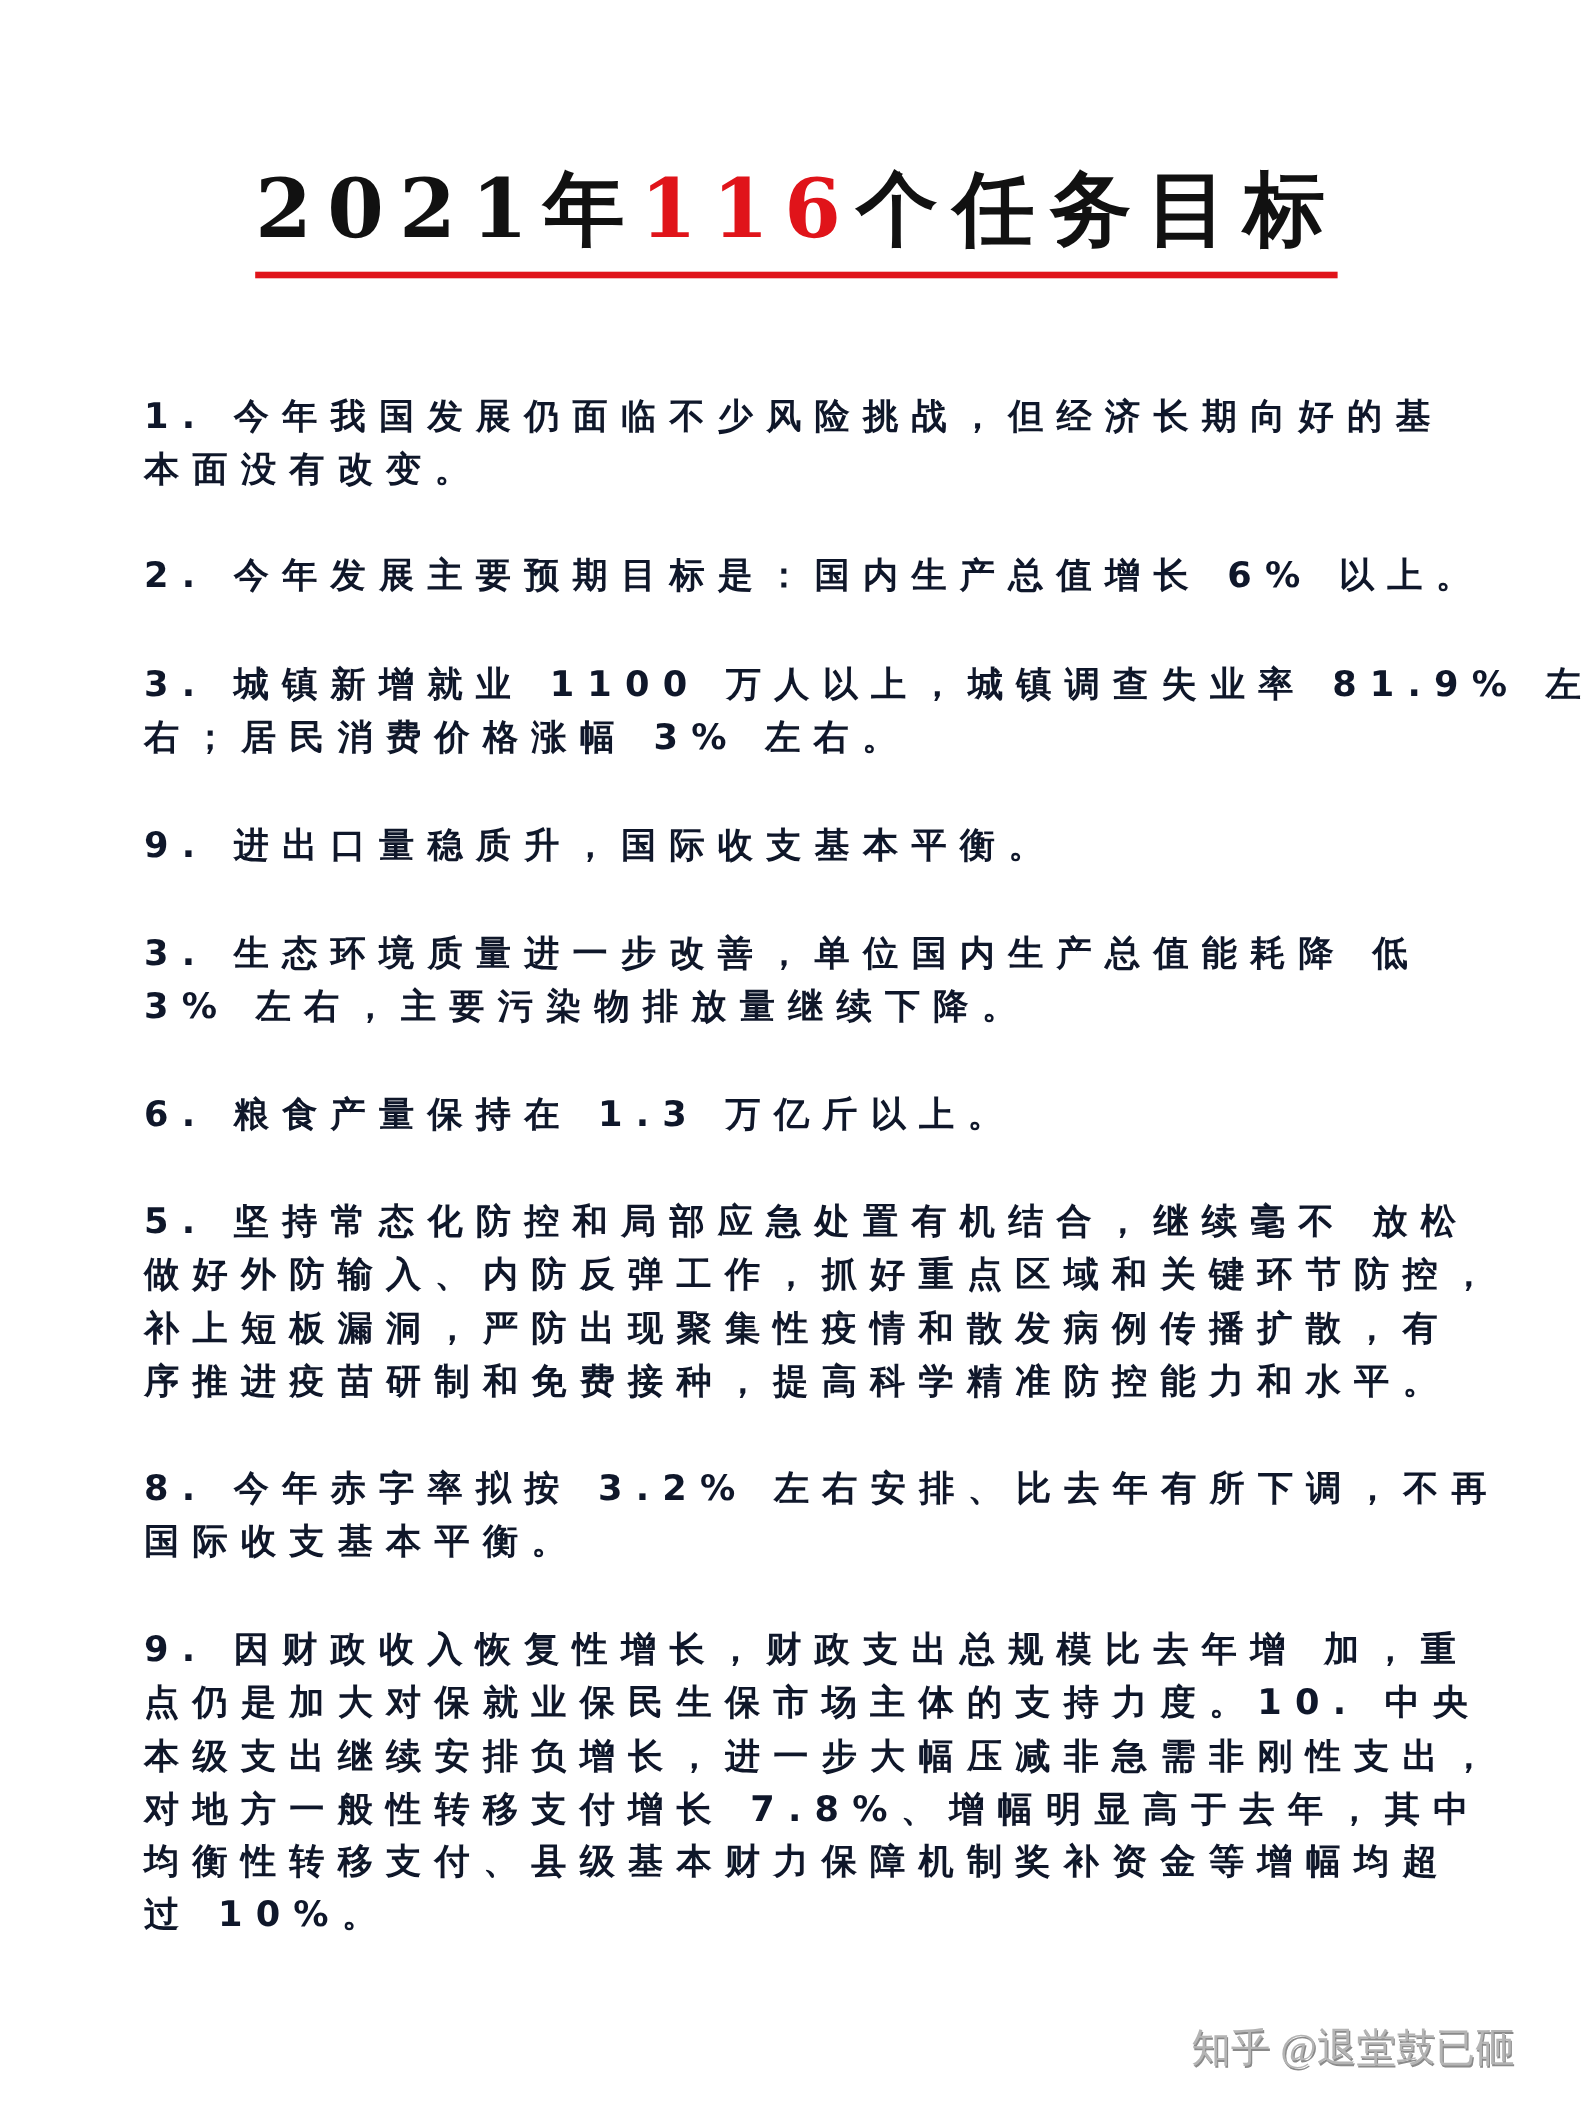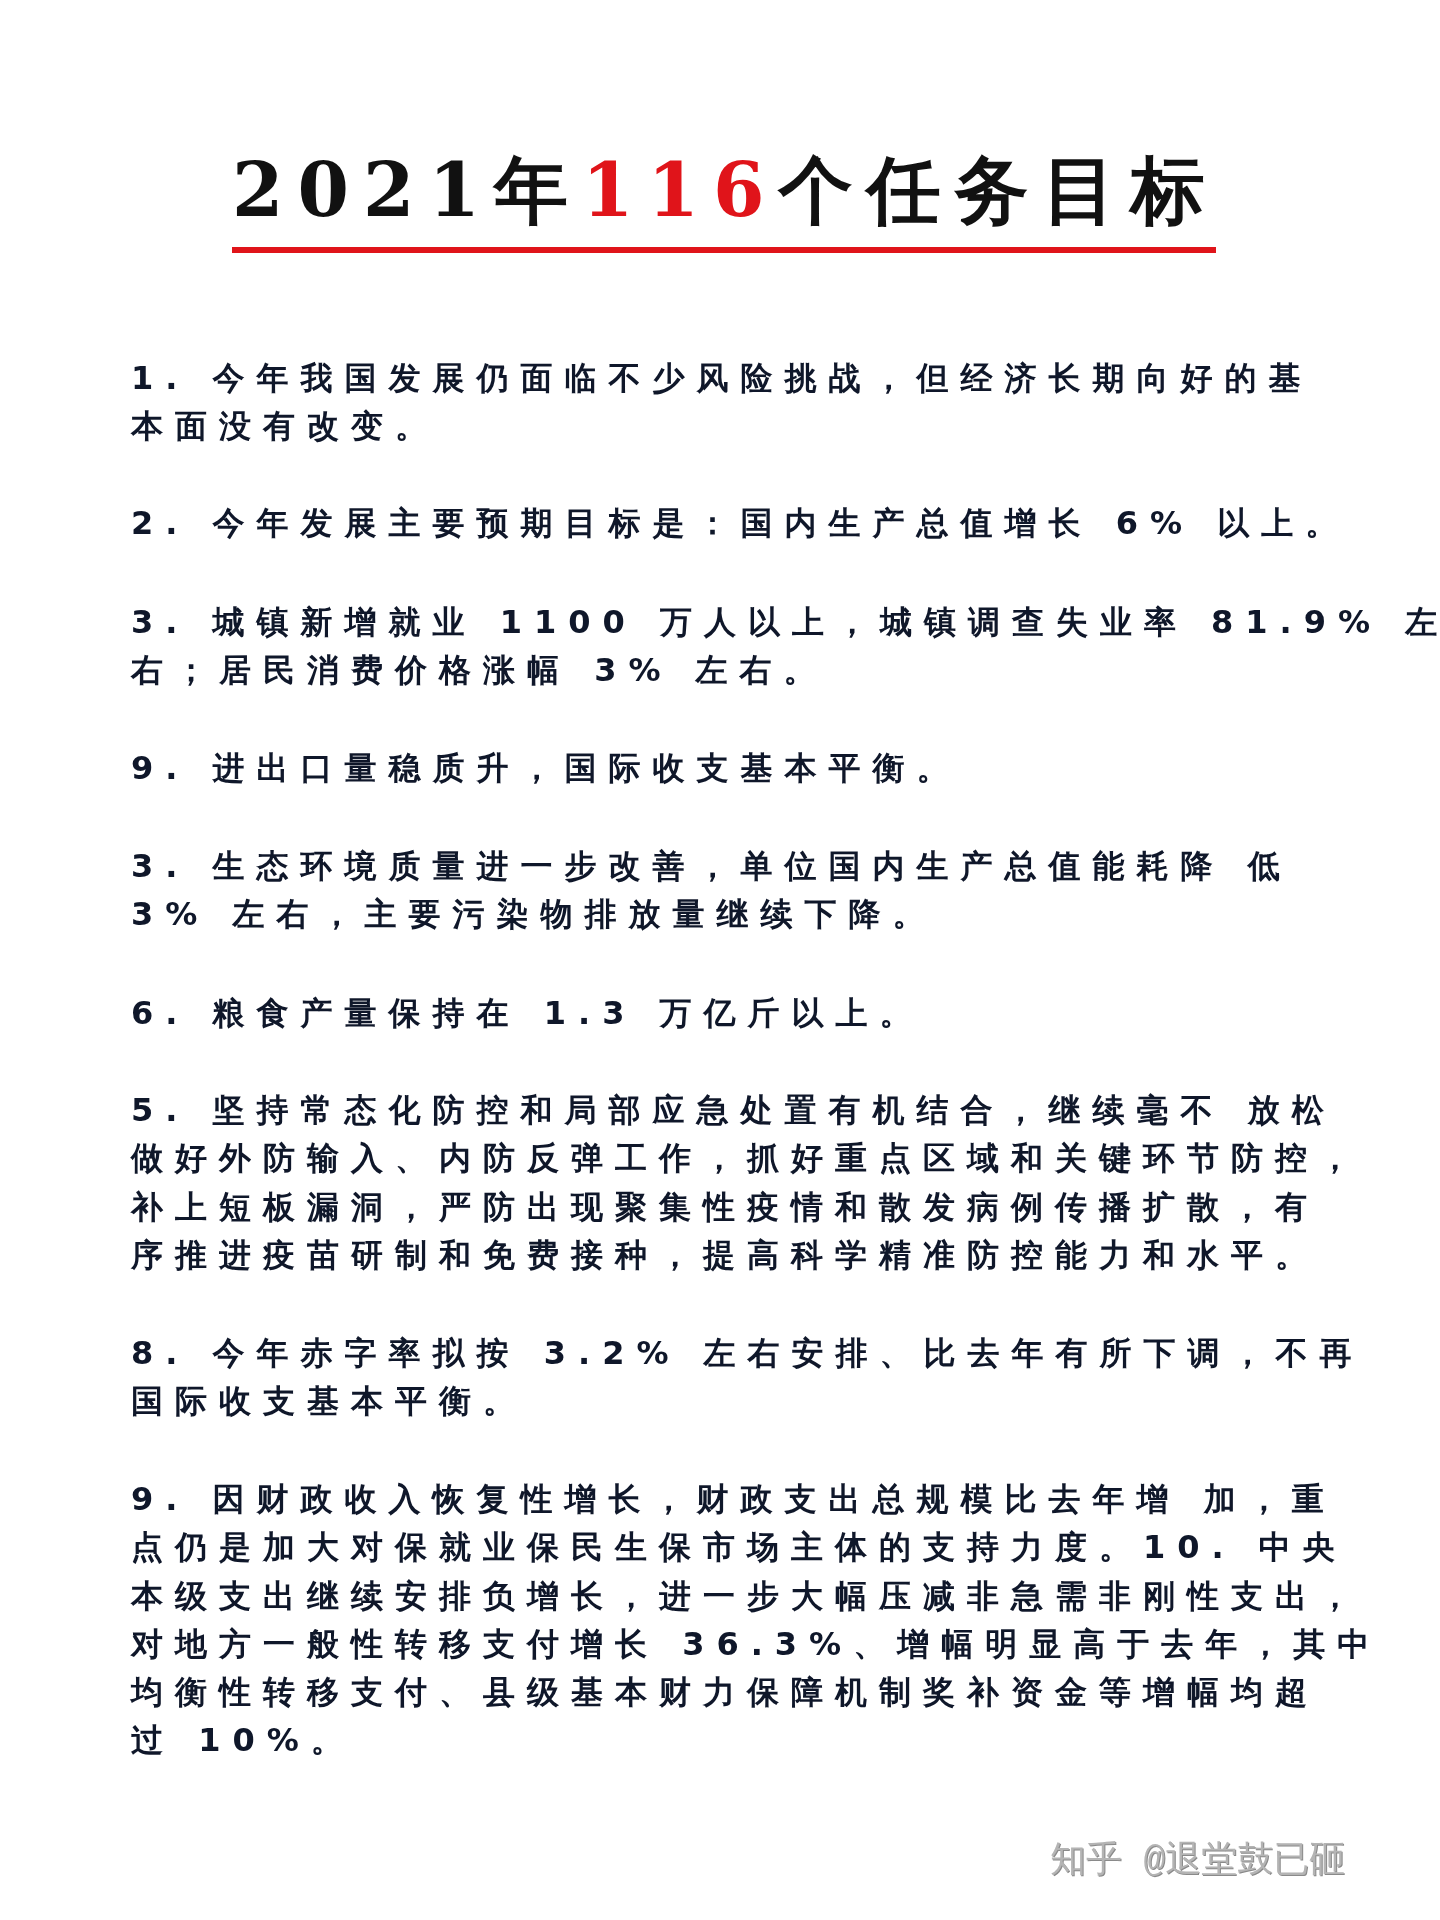--- a/index.html
+++ b/index.html
@@ -51,26 +51,26 @@
     color: #0f172a;
     white-space: nowrap;
   }
   .watermark {
     position: absolute;
     left: 1050px;
     top: 1840px;
     width: 360px;
     height: 44px;
     line-height: 44px;
-    font-family: Liberation Mono, monospace;
+    font-family: Liberation Serif, serif;
     font-size: 36px;
     color: #b4b4b4;
     text-shadow: 1px 1px 0 #8a8a8a, -1px -1px 0 #ffffff;
     white-space: nowrap;
-    text-align: left;
+    text-align: center;
   }
 </style>
 </head>
 <body>
 
 <div class="title"><span>2021年</span><span class="accent">116</span><span>个任务目标</span></div>
 <div class="title-underline"></div>
 
 <div>
   <div>
@@ -101,19 +101,19 @@
     <div class="line" style="top:1231px">序推进疫苗研制和免费接种，提高科学精准防控能力和水平。</div>
   </div>
   <div>
     <div class="line" style="top:1329px">8. 今年赤字率拟按 3.2% 左右安排、比去年有所下调，不再</div>
     <div class="line" style="top:1377px">国际收支基本平衡。</div>
   </div>
   <div>
     <div class="line" style="top:1475px">9. 因财政收入恢复性增长，财政支出总规模比去年增 加，重</div>
     <div class="line" style="top:1523px">点仍是加大对保就业保民生保市场主体的支持力度。10. 中央</div>
     <div class="line" style="top:1572px">本级支出继续安排负增长，进一步大幅压减非急需非刚性支出，</div>
-    <div class="line" style="top:1620px">对地方一般性转移支付增长 36.3%、增幅明显高于去年，其中</div>
+    <div class="line" style="top:1620px">对地方一般性转移支付增长 7.8%、增幅明显高于去年，其中</div>
     <div class="line" style="top:1668px">均衡性转移支付、县级基本财力保障机制奖补资金等增幅均超</div>
     <div class="line" style="top:1716px">过 10%。</div>
   </div>
 </div>
 
 <div class="watermark">知乎 @退堂鼓已砸</div>
 
 </body></html>

